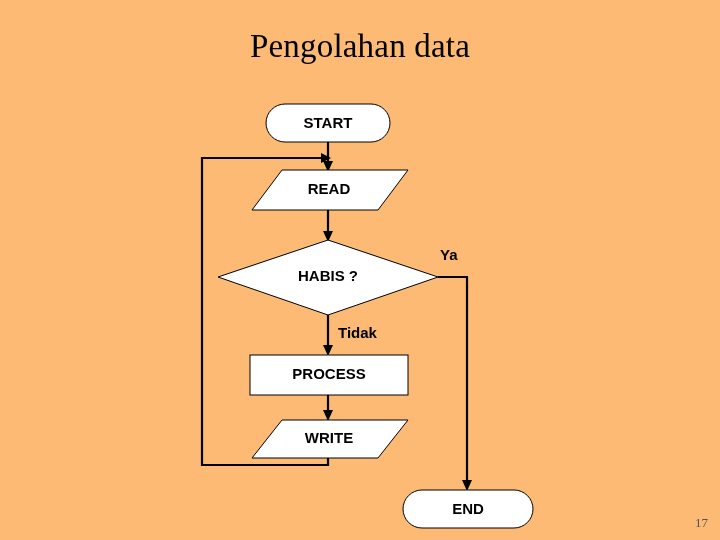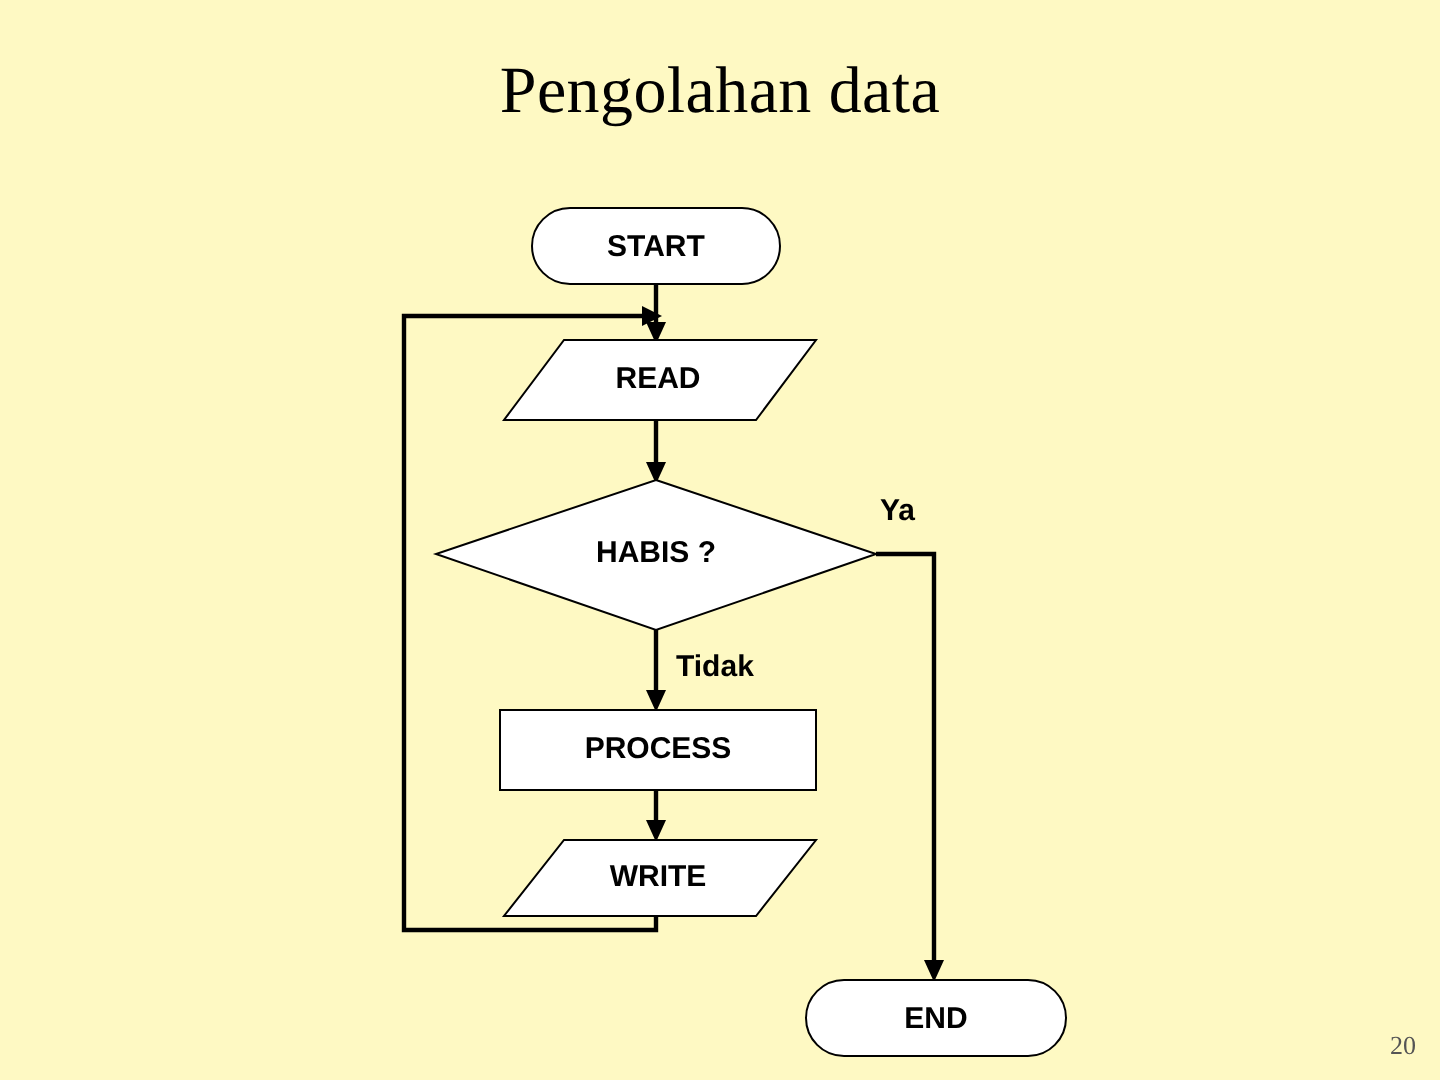--- a/index.html
+++ b/index.html
@@ -13,21 +13,21 @@
     height: 540px;
     position: relative;
     overflow: hidden;
     font-family: "Liberation Sans", sans-serif;
   }
   #slide {
     position: absolute;
     left: 0; top: 0;
     width: 720px;
     height: 540px;
-    background: #fef9c3;
+    background: #fdba74;
   }
   #slide-title {
     position: absolute;
     left: 0;
     top: 28px;
     width: 720px;
     text-align: center;
     font-family: "Liberation Serif", serif;
     font-size: 33px;
     font-weight: 400;
@@ -150,15 +150,15 @@
       <rect class="shape" x="403" y="490" width="130" height="38" rx="19" ry="19"></rect>
       <text class="node-label" x="468" y="510">END</text>
     </g>
 
     <text class="branch-label" x="440" y="256">Ya</text>
 
     <text class="branch-label" x="338" y="334">Tidak</text>
 
   </svg>
 
-  <div id="page-number">20</div>
+  <div id="page-number">17</div>
 
 </div>
 
 </body></html>

